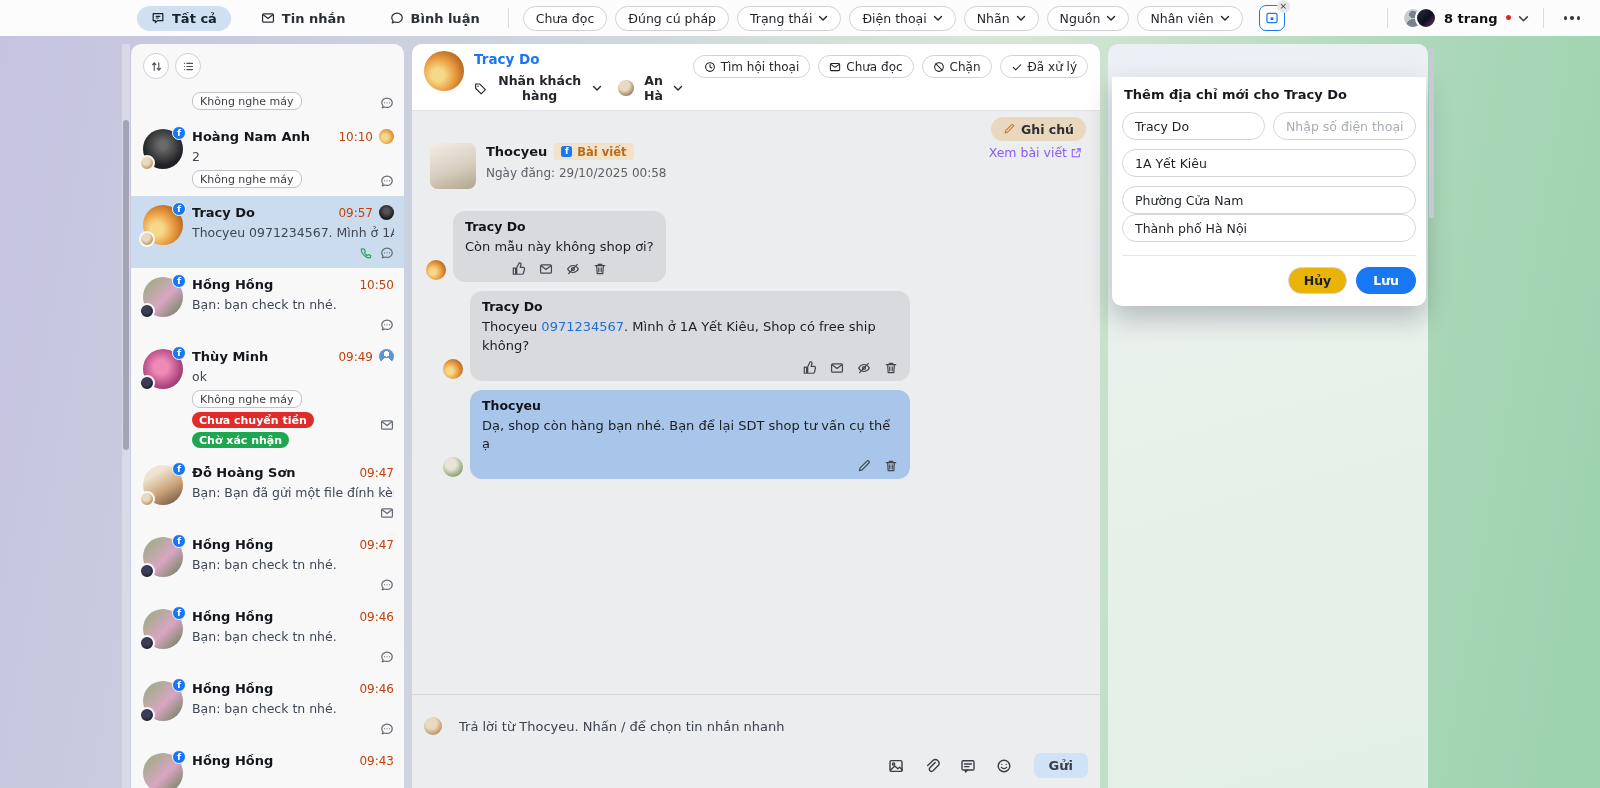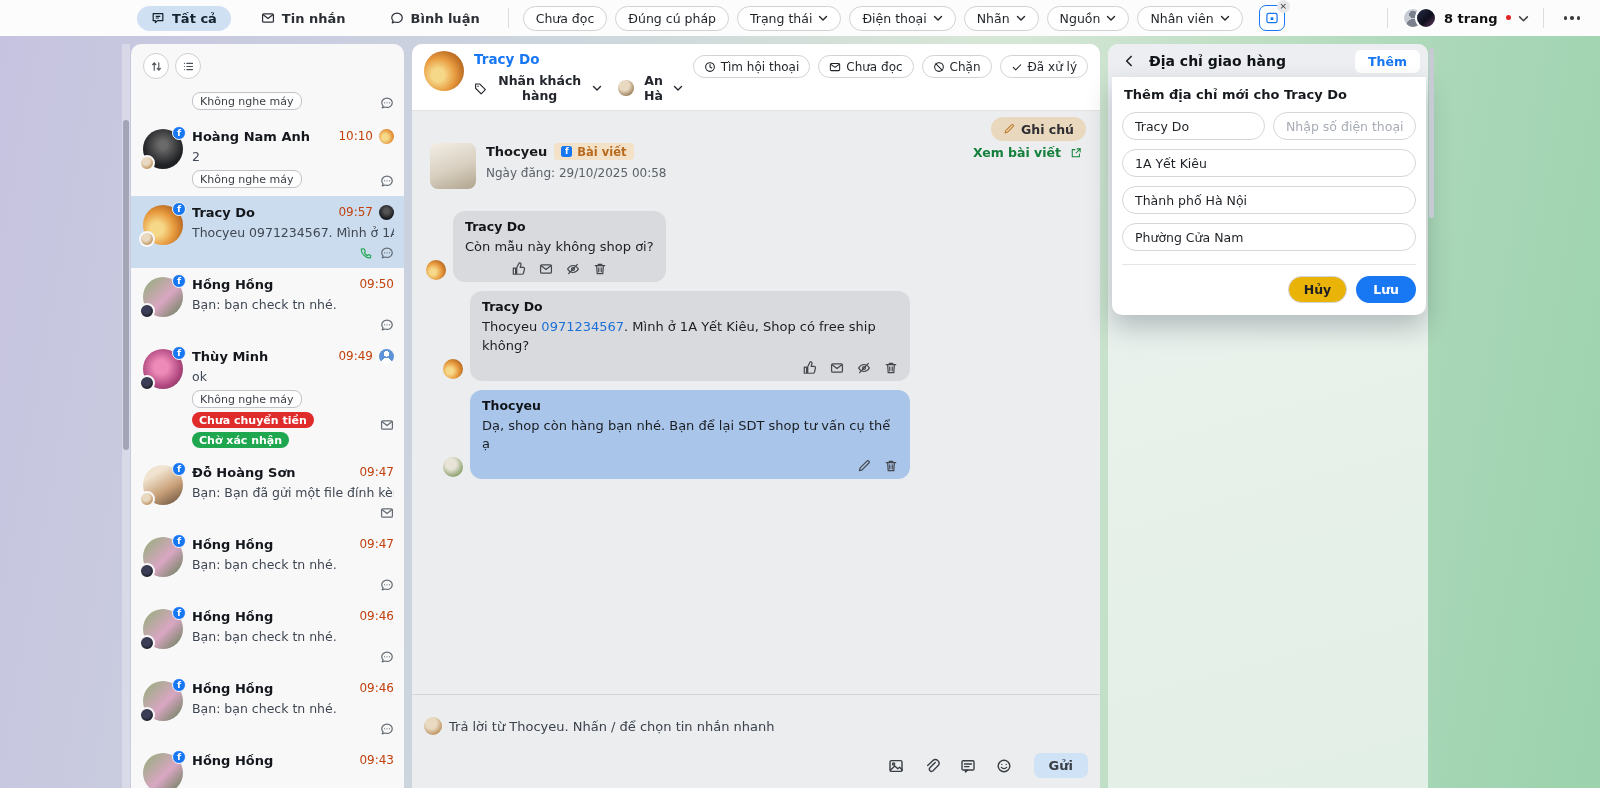--- a/index.html
+++ b/index.html
@@ -46,21 +46,21 @@
   .conv-list{flex:1;overflow:hidden}
   .conv{display:flex;padding:9px 10px 8px 12px;gap:9px;position:relative}
   .conv.selected{background:#cbdcee}
   .conv.clipped{padding-top:2px;padding-bottom:10px}
   .conv-avatar{position:relative;width:40px;height:40px;flex:none}
   .conv-avatar .main{width:40px;height:40px;border-radius:50%}
   .fbb{position:absolute;top:-3px;right:-3px;width:14px;height:14px;border-radius:50%;background:#1877f2;color:#fff;border:1.5px solid #f8f8f9;font-size:9.5px;font-weight:700;text-align:center;line-height:12px}
   .fbb::before{content:"f"}
   .subav{position:absolute;bottom:-2px;left:-4px;width:16px;height:16px;border-radius:50%;border:2px solid #f8f8f9;background:radial-gradient(circle at 40% 35%,#e8d9c0 35%,#b98a54 80%)}
   .conv-main{flex:1;min-width:0;display:flex;flex-direction:column}
-  .conv-top{display:flex;align-items:flex-start;gap:6px}
+  .conv-top{display:flex;align-items:center;gap:6px}
   .conv-name{font-weight:700;font-size:13px;color:#14181d;flex:1;white-space:nowrap;overflow:hidden}
   .conv-time{font-size:12px;color:#c2410c;flex:none}
   .miniav{width:15px;height:15px;border-radius:50%;flex:none}
   .mini-food{background:radial-gradient(circle at 40% 55%,#f6d889 25%,#e0892f 70%)}
   .mini-dark{background:radial-gradient(circle at 50% 40%,#555 20%,#17181c 70%)}
   .mini-person{background:radial-gradient(circle at 50% 32%,#fff 22%,transparent 23%),radial-gradient(circle at 50% 95%,#fff 33%,transparent 34%),#5b93d6}
   .conv-preview{font-size:12.5px;color:#3f4753;margin-top:5px;white-space:nowrap;overflow:hidden}
   .conv-bottom{display:flex;align-items:flex-end;gap:6px;margin-top:6px}
   .conv-tags{display:flex;flex-wrap:wrap;gap:4px;flex:1;min-width:0}
   .ltag{border:1px solid #c2c3c9;border-radius:8px;padding:1.5px 7px;font-size:11px;color:#3c4148;background:rgba(255,255,255,.65);white-space:nowrap}
@@ -86,21 +86,21 @@
   .note-btn{position:absolute;top:6px;right:14px;background:#e9d8bd;border:none;border-radius:13px;padding:4.5px 12px;font-size:12.5px;font-weight:600;color:#2f2f33;display:flex;gap:6px;align-items:center}
   .note-btn .ic{color:#bf7a28}
   .post{display:flex;gap:10px;margin:26px 4px 0;align-items:flex-start}
   .post-img{width:46px;height:46px;border-radius:8px;background:linear-gradient(160deg,#f2ede4,#d8cfc0 55%,#b0a48d);flex:none}
   .post-toprow{display:flex;align-items:center;gap:7px}
   .post-page{font-weight:700;font-size:13px;color:#15181c}
   .post-badge{display:flex;gap:5px;align-items:center;background:#f3e2c8;color:#b86a1e;border-radius:4px;padding:1.5px 7px;font-size:11.5px;font-weight:600}
   .fbsq{width:11px;height:11px;border-radius:2.5px;background:#1877f2;color:#fff;font-size:8.5px;font-weight:700;text-align:center;line-height:11px}
   .fbsq::before{content:"f"}
   .post-date{font-size:12px;color:#5b6169;margin-top:6px}
-  .view-post{margin-left:auto;color:#15803d;font-size:12.5px;display:flex;gap:9px;align-items:center;background:none;border:none;padding-top:2px;font-weight:700}
+  .view-post{margin-left:auto;color:#8b5cf6;font-size:12.5px;display:flex;gap:3px;align-items:center;background:none;border:none;padding-top:2px;font-weight:400}
   .msgs{margin-top:22px}
   .msg-row{display:flex;align-items:flex-end;gap:7px;margin-top:9px}
   .msg-row.indent{margin-left:17px}
   .msg-av{width:20px;height:20px;border-radius:50%;flex:none;margin-bottom:2px}
   .bubble{border-radius:12px;padding:8px 12px 6px;max-width:440px}
   .bubble.gray{background:#d9dadd}
   .bubble.blue{background:#a9c6ea}
   .msg-author{font-weight:700;font-size:12.5px;color:#101418;margin-bottom:4px}
   .msg-text{font-size:13px;color:#1b1e22;line-height:1.45}
   .msg-text a{color:#1b6fd8;text-decoration:none}
@@ -108,21 +108,21 @@
   .msg-actions.center{justify-content:center}
   .msg-actions.right{justify-content:flex-end}
   .like-filled{fill:#1877f2;stroke:none}
   .chat-footer{border-top:1px solid #d5d6d9;padding:8px 12px 10px;flex:none}
   .status-tags{display:flex;gap:6px;align-items:center}
   .stag{display:flex;align-items:center;gap:6px;background:#f2f2f4;border:1px solid #c8c9ce;border-radius:9px;padding:2.5px 9px;font-size:12px;color:#1f2327;white-space:nowrap}
   .stag .dot{width:6px;height:6px;border-radius:50%;flex:none}
   .gearbtn{margin-left:auto;width:22px;height:22px;border-radius:50%;border:1px solid #b7b8be;background:none;color:#4b4f55;font-size:12px;line-height:20px;text-align:center;padding:0}
   .gearbtn::before{content:"⚙"}
   .composer{margin-top:14px}
-  .comp-line{display:flex;gap:7px;align-items:center;color:#3c434d;font-size:13px}
+  .comp-line{display:flex;gap:17px;align-items:center;color:#3c434d;font-size:13px}
   .comp-av{width:18px;height:18px;border-radius:50%;background:radial-gradient(circle at 40% 35%,#e8d9c0 35%,#b98a54 80%);flex:none}
   .comp-actions{display:flex;gap:20px;justify-content:flex-end;align-items:center;margin-top:18px;color:#393e44}
   .comp-actions button{background:none;border:none;color:inherit;padding:0}
   .send-btn{background:#cfe2f6 !important;color:#1a6fd4;font-weight:700;border:none;border-radius:7px;padding:5px 15px !important;font-size:13px;margin-left:2px}
 
   
   .rpanel{position:absolute;left:1108px;top:44px;bottom:0;width:320px;border-radius:10px 10px 0 0;background:linear-gradient(165deg,#edeff6 0%,#e8f1ea 45%,#e2efe6 100%);overflow:visible}
   .rp-header{height:34px;display:flex;align-items:center;gap:11px;padding:0 8px 0 12px;background:#eceef1;border-radius:10px 10px 0 0}
   .rp-back{background:none;border:none;color:#222;display:flex;padding:2px}
   .rp-title{font-weight:700;font-size:14px;color:#101418}
@@ -351,21 +351,21 @@
 
     <div class="conv">
       <div class="conv-avatar">
         <div class="main avc-floral"></div>
         <span class="fbb"></span>
         <span class="subav" style="background:radial-gradient(circle at 45% 40%,#3a3d55 40%,#101119 80%)"></span>
       </div>
       <div class="conv-main">
         <div class="conv-top">
           <span class="conv-name">Hồng Hồng</span>
-          <span class="conv-time">09:50</span>
+          <span class="conv-time">10:50</span>
         </div>
         <div class="conv-preview">Bạn: bạn check tn nhé.</div>
         <div class="conv-bottom">
           <div class="conv-tags"></div>
           <span class="conv-icon">
               <svg class="ic" width="14" height="14" viewBox="0 0 16 16">
                 <path d="M14 7.8a6 5.3 0 0 1-6 5.3 7 7 0 0 1-2.6-.5L2.6 13.5l.9-2.2A5.6 5.6 0 0 1 2 7.8a6 5.3 0 0 1 12 0z"></path>
                 <path d="M5.2 7.8h.01M8 7.8h.01M10.8 7.8h.01"></path>
               </svg>
             </span>
@@ -731,43 +731,34 @@
                 <circle cx="8" cy="8" r="5.8"></circle>
                 <path d="M5.8 6.4h.01M10.2 6.4h.01M5.4 9.4a3.4 3.4 0 0 0 5.2 0"></path>
               </svg></span></button>
         <button class="send-btn">Gửi</button>
       </div>
     </div>
   </div>
 </main>
 
 <section class="rpanel">
-  <div class="rp-header">
-    <button class="rp-back">
-        <svg class="ic" width="14" height="14" viewBox="0 0 16 16" style="stroke-width:1.8">
-          <path d="M10.5 2.8 5.3 8l5.2 5.2"></path>
-        </svg>
-      </button>
-    <span class="rp-title">Địa chỉ giao hàng</span>
-    <button class="rp-add">Thêm</button>
-  </div>
   <div class="addr-card">
     <div class="addr-heading">Thêm địa chỉ mới cho Tracy Do</div>
     <div class="addr-row">
       <input class="addr-input half" value="Tracy Do" style="">
       <input class="addr-input half" placeholder="Nhập số điện thoại" style="">
     </div>
     <div class="addr-row">
         <input class="addr-input" value="1A Yết Kiêu" style="">
       </div>
+    <div class="addr-row" style="margin-bottom:0">
+        <input class="addr-input" value="Phường Cửa Nam" style="">
+      </div>
     <div class="addr-row">
         <input class="addr-input" value="Thành phố Hà Nội" style="">
-      </div>
-    <div class="addr-row" style="margin-bottom:0">
-        <input class="addr-input" value="Phường Cửa Nam" style="">
       </div>
     <div class="addr-footer">
       <button class="btn-cancel">Hủy</button>
       <button class="btn-save">Lưu</button>
     </div>
   </div>
 </section>
 <div class="rscroll"></div>
 
 </body></html>

